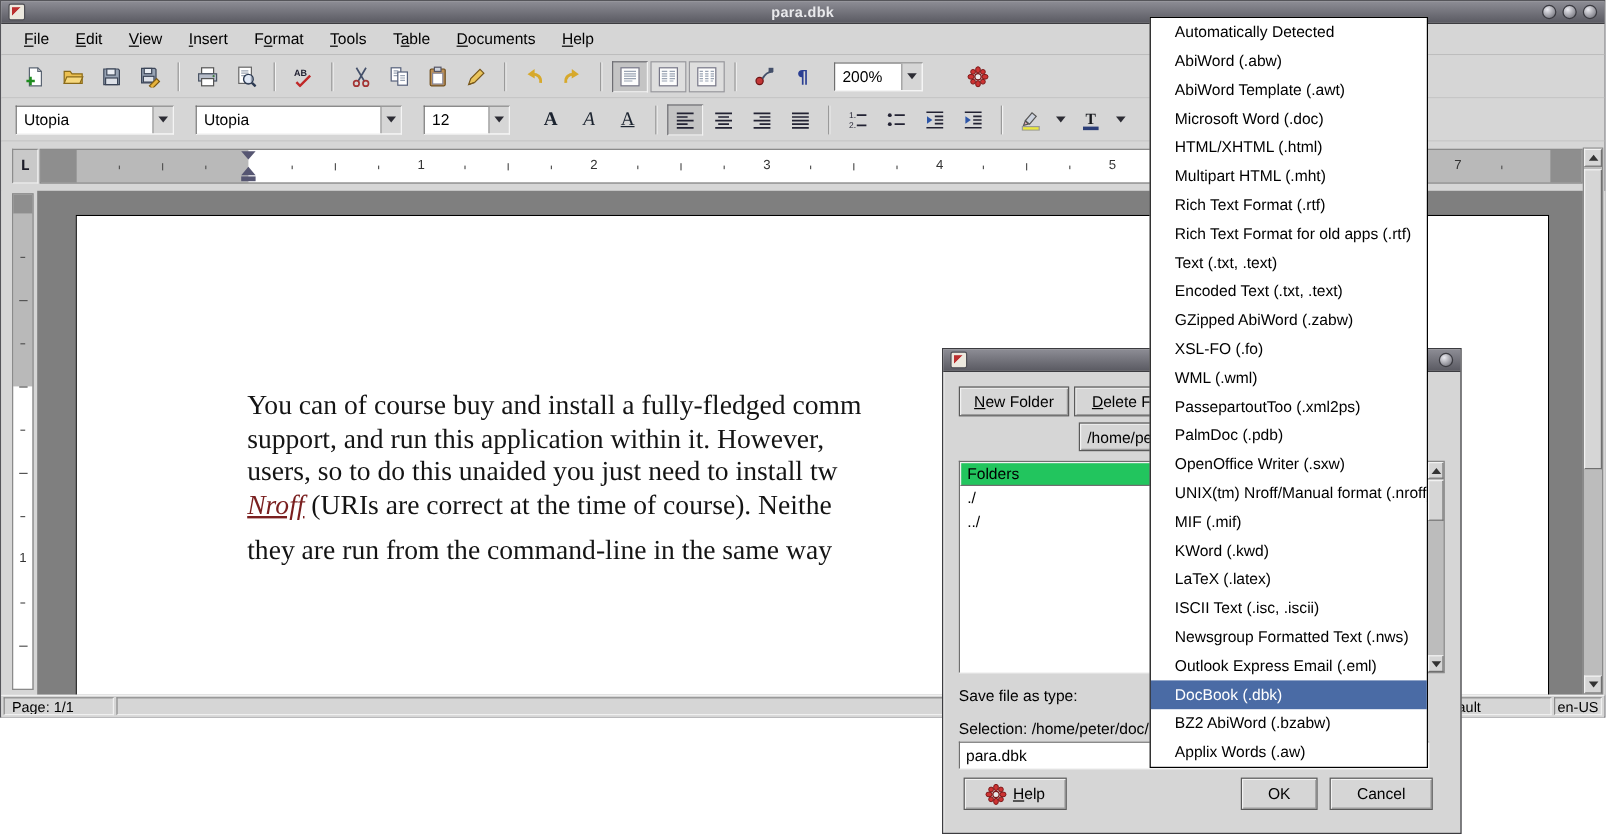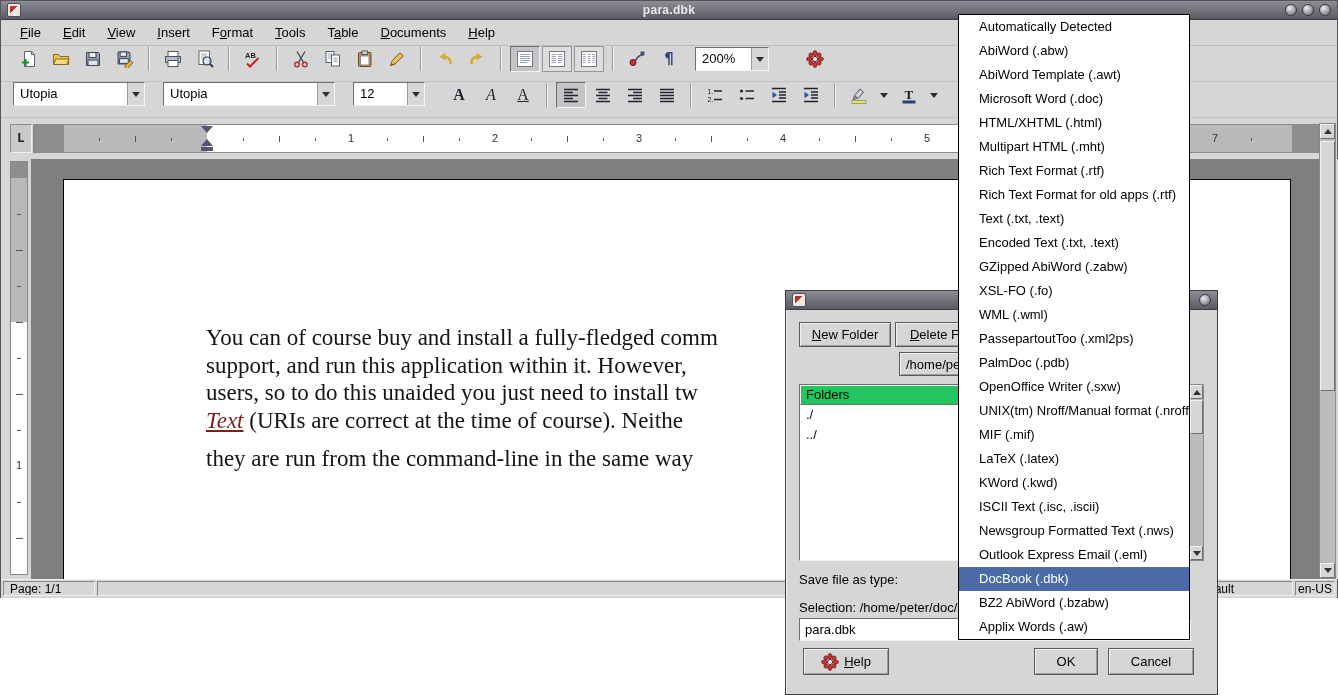--- a/index.html
+++ b/index.html
@@ -12,21 +12,21 @@
 .titlebar{position:absolute;left:0;top:0;right:0;height:19px;background:linear-gradient(#8d8d95,#5a5a62);display:flex;align-items:center;border-bottom:1px solid #3c3c40}
 .titlebar .title{position:absolute;left:0;right:0;text-align:center;color:#e9e9ec;font-size:12px;font-weight:bold;letter-spacing:.3px}
 .tb-right{position:absolute;right:6px;top:3px;display:flex}
 .tb-circle{width:12px;height:12px;border-radius:50%;background:radial-gradient(circle at 35% 30%,#ececf2,#8a8a92 70%,#55555c);border:1px solid #3a3a40;margin-left:5px}
 .app-ico{width:14px;height:14px;margin:0 4px 0 6px;background:#ece8de;border:1px solid #4e4e54;border-radius:2px;position:relative;flex:none}
 .app-ico:before{content:"";position:absolute;left:2px;top:2px;width:8px;height:8px;background:linear-gradient(135deg,#bb3030 45%,rgba(0,0,0,0) 46%)}
 
 .menubar{position:absolute;left:0;top:19px;right:0;height:26px;background:#d6d6d6;border-bottom:1px solid #bdbdbd;display:flex;align-items:center;padding-left:8px}
 .menu-item{padding:3px 11px;font-size:13px;white-space:nowrap}
 
-.toolbar{position:absolute;left:0;right:0;background:#d6d6d6;display:flex;align-items:flex-start;border-bottom:1px solid #c2c2c2}
+.toolbar{position:absolute;left:0;right:0;background:#d6d6d6;display:flex;align-items:center;border-bottom:1px solid #c2c2c2}
 #toolbar-main{top:45px;height:36px;padding-left:12px}
 #toolbar-format{top:81px;height:36px;padding-left:12px}
 .titems{display:flex;align-items:center}
 .tbtn{width:30px;height:26px;display:flex;align-items:center;justify-content:center;margin:0 1px;border:1px solid rgba(0,0,0,0);flex:none}
 .tbtn.framed{border:1px solid #97979c;background:#dedede}
 .tbtn.active{border-color:#6e6e73 #f2f2f2 #f2f2f2 #6e6e73;background:#c4c4c4}
 .tbtn.chevbtn{width:16px}
 .tsep{width:2px;height:24px;margin:0 7px;border-left:1px solid #9a9a9a;border-right:1px solid #f2f2f2;flex:none}
 .icw{display:flex;align-items:center;justify-content:center}
 svg.ticon{width:18px;height:18px;display:block}
@@ -505,21 +505,21 @@
         <div class="vr-tick" style="top: 340px;"></div>
         <div class="vr-tick half" style="top: 376px;"></div>
       </div>
     <div class="canvas">
       <div class="page">
         <div class="doc-text">
             <div class="para">
               <div class="line"><span>You can of course buy and install a fully-fledged comm</span></div>
               <div class="line"><span>support, and run this application within it. However, </span></div>
               <div class="line"><span>users, so to do this unaided you just need to install tw</span></div>
-              <div class="line"><span class="doclink">Text</span><span> (URIs are correct at the time of course). Neithe</span></div>
+              <div class="line"><span class="doclink">Nroff</span><span> (URIs are correct at the time of course). Neithe</span></div>
             </div>
             <div class="para">
               <div class="line"><span>they are run from the command-line in the same way</span></div>
             </div>
           </div>
       </div>
     </div>
   </div>
 
   <div class="vscroll">
@@ -613,21 +613,21 @@
     <div class="dd-item">Text (.txt, .text)</div>
     <div class="dd-item">Encoded Text (.txt, .text)</div>
     <div class="dd-item">GZipped AbiWord (.zabw)</div>
     <div class="dd-item">XSL-FO (.fo)</div>
     <div class="dd-item">WML (.wml)</div>
     <div class="dd-item">PassepartoutToo (.xml2ps)</div>
     <div class="dd-item">PalmDoc (.pdb)</div>
     <div class="dd-item">OpenOffice Writer (.sxw)</div>
     <div class="dd-item">UNIX(tm) Nroff/Manual format (.nroff)</div>
     <div class="dd-item">MIF (.mif)</div>
+    <div class="dd-item">KWord (.kwd)</div>
     <div class="dd-item">LaTeX (.latex)</div>
-    <div class="dd-item">KWord (.kwd)</div>
     <div class="dd-item">ISCII Text (.isc, .iscii)</div>
     <div class="dd-item">Newsgroup Formatted Text (.nws)</div>
     <div class="dd-item">Outlook Express Email (.eml)</div>
     <div class="dd-item selected">DocBook (.dbk)</div>
     <div class="dd-item">BZ2 AbiWord (.bzabw)</div>
     <div class="dd-item">Applix Words (.aw)</div>
   </div>
 
 </body></html>

